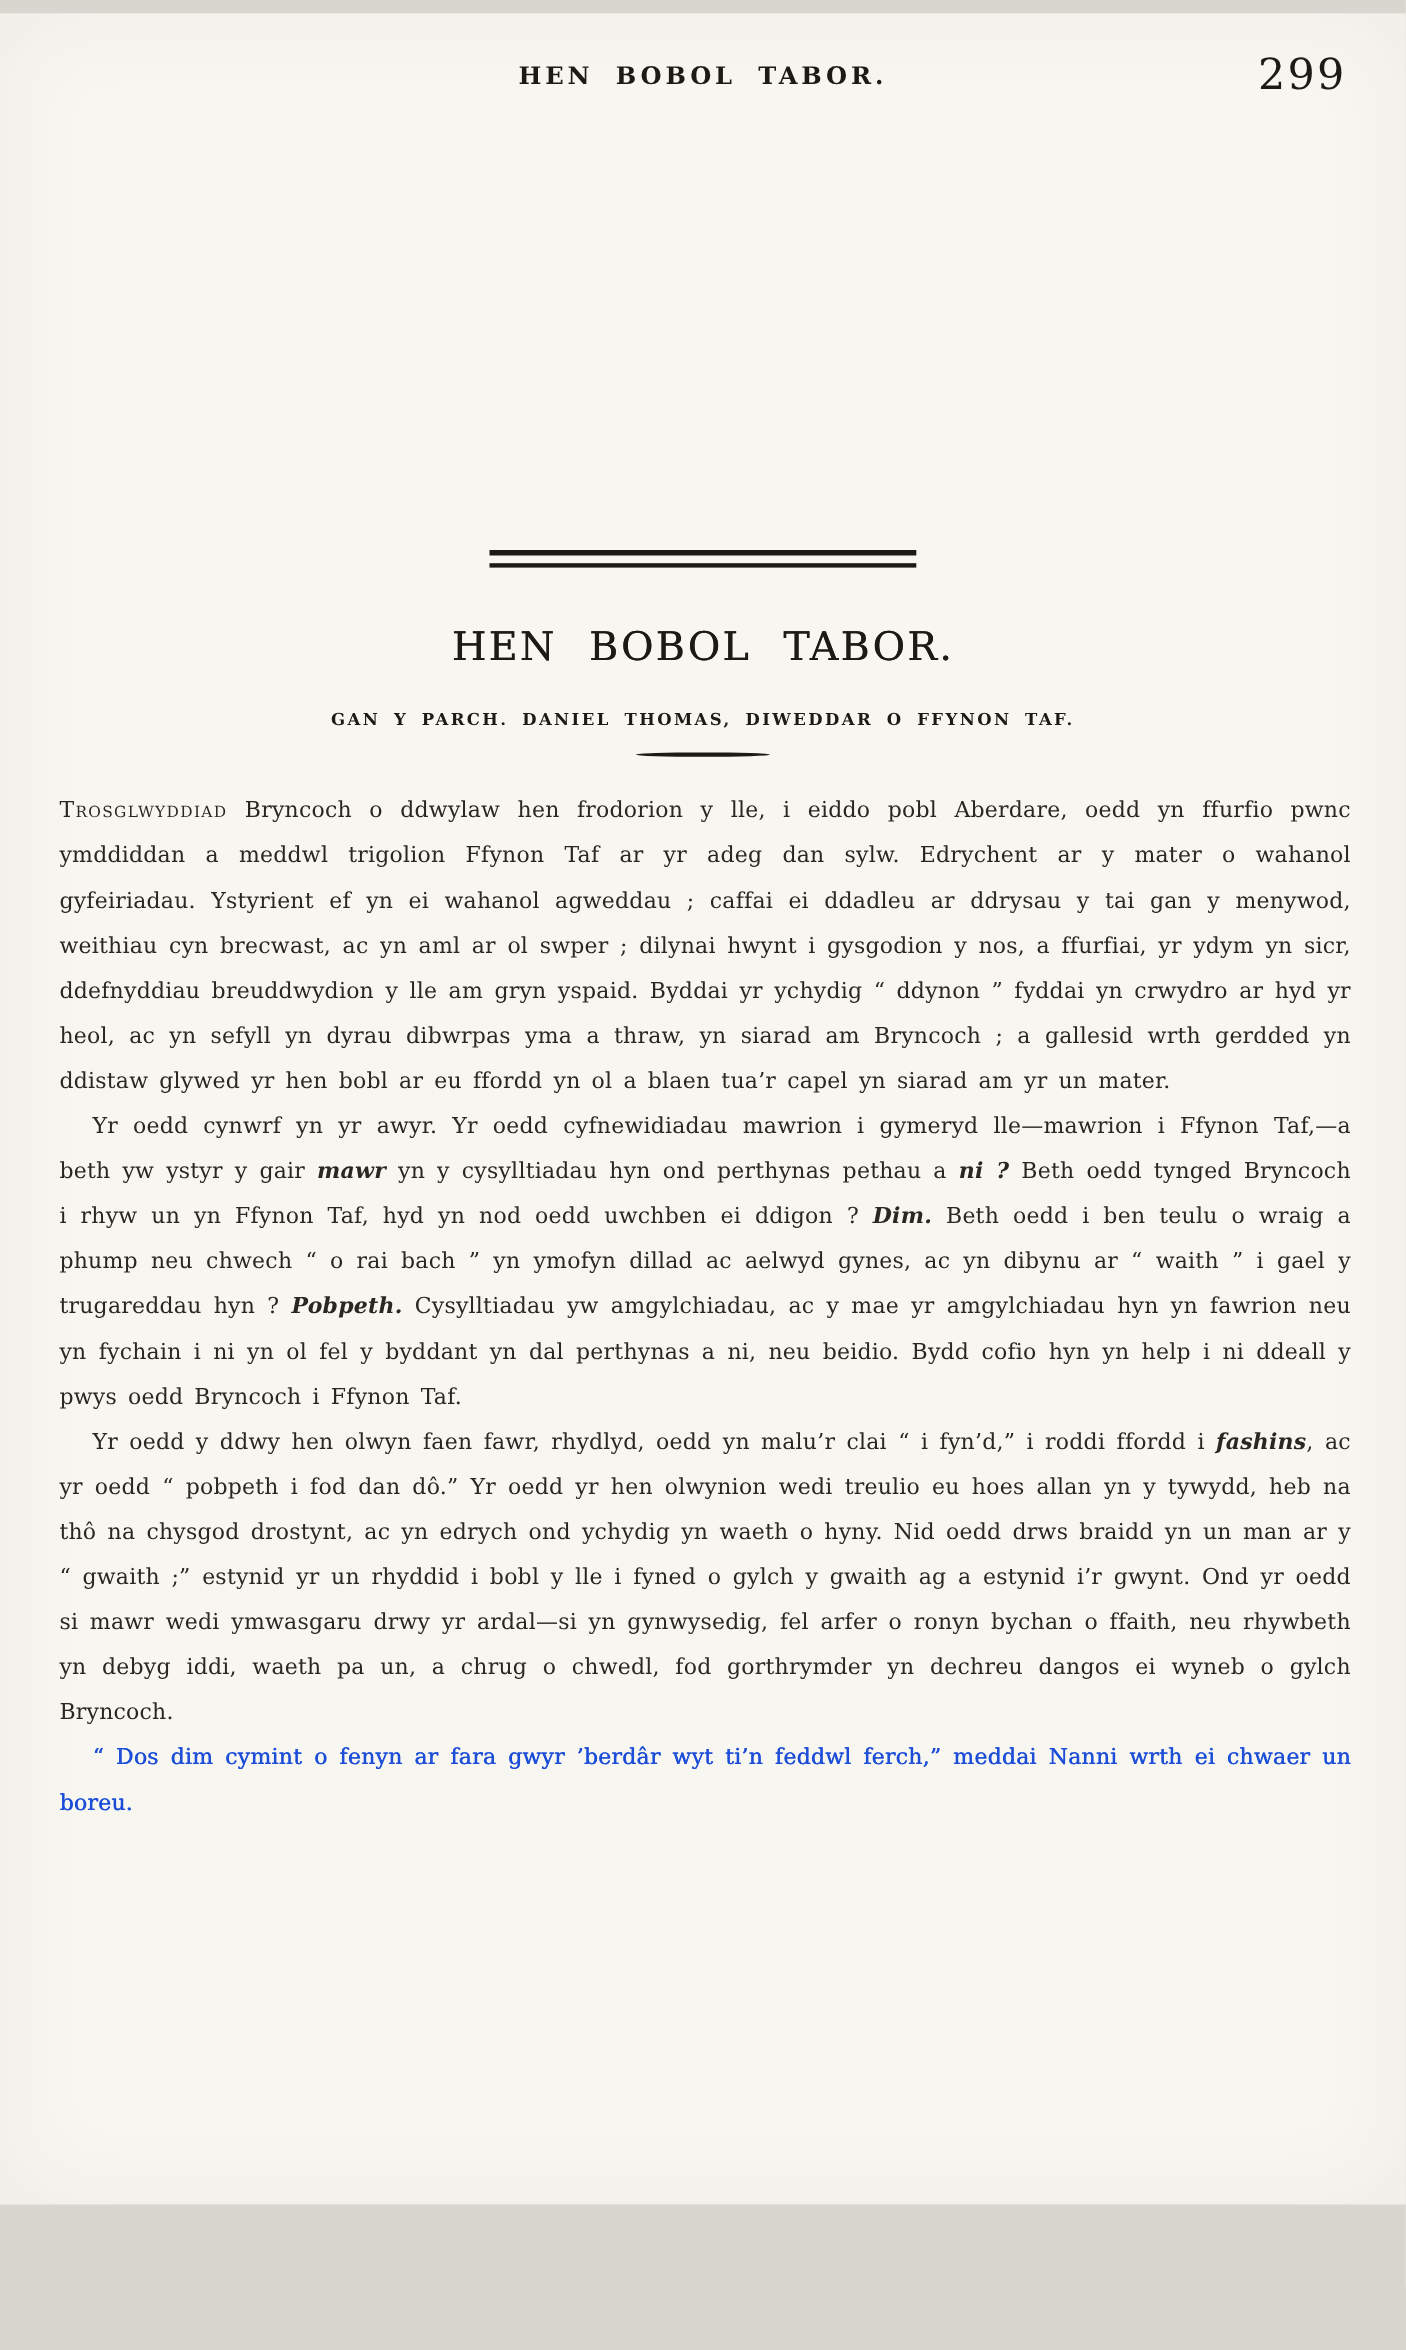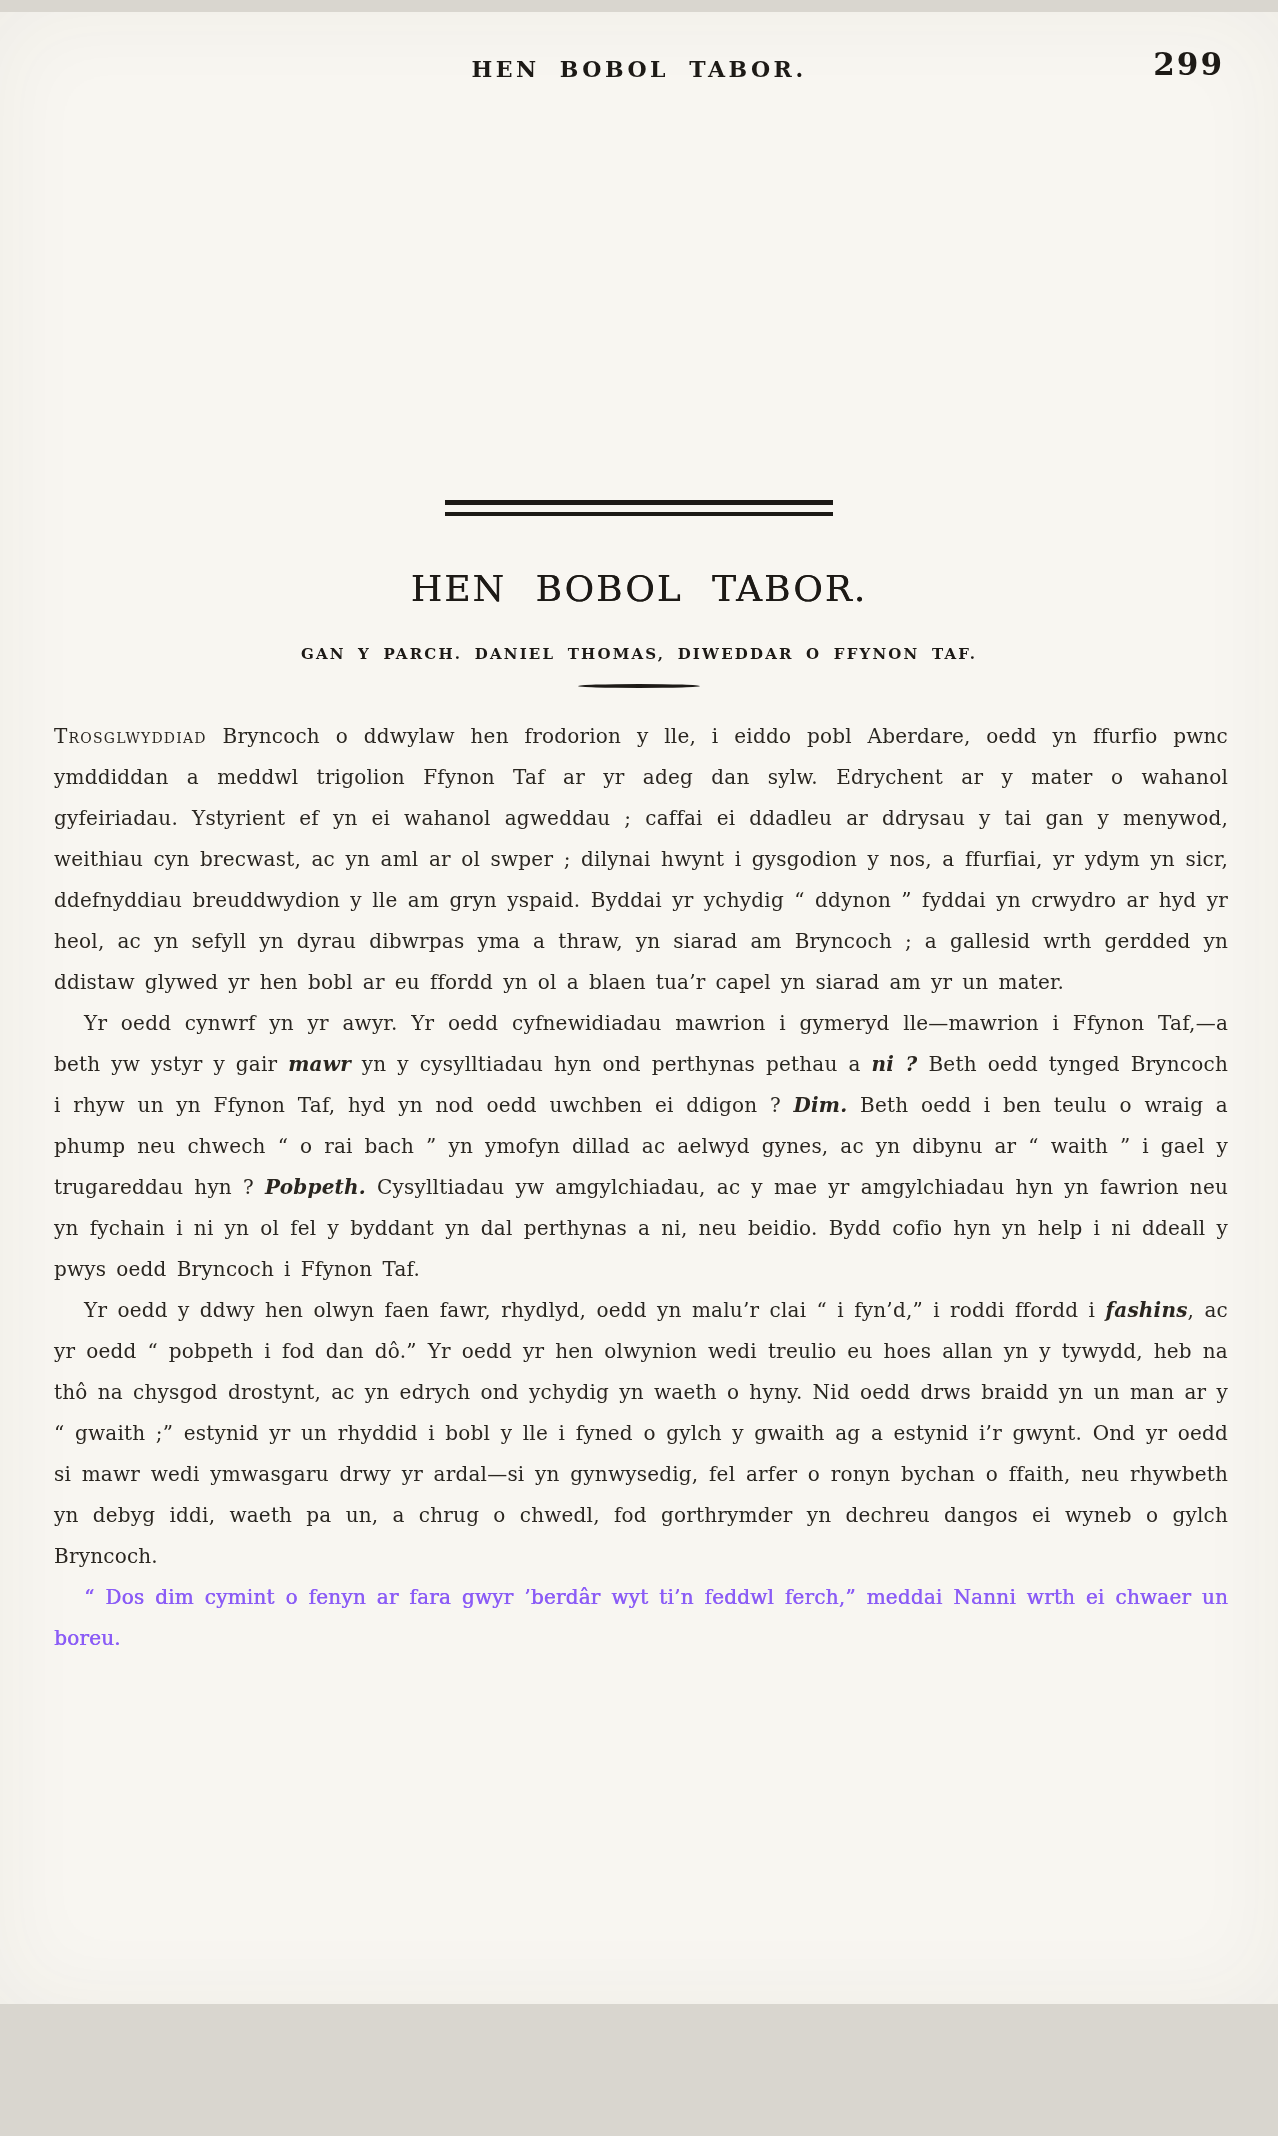--- a/index.html
+++ b/index.html
@@ -31,22 +31,22 @@
     font-weight: bold;
     font-size: 22px;
     letter-spacing: 3.5px;
     word-spacing: 9px;
     color: var(--heading_ink, #1d1a16);
   }
   .page-number {
     position: absolute;
     top: 34px;
     right: 54px;
-    font-weight: bold;
-    font-size: 31px;
+    font-weight: normal;
+    font-size: 39px;
     letter-spacing: 2px;
     color: var(--heading_ink, #1d1a16);
     text-align: right;
   }
 
   
   .double-rule {
     width: 388px;
     height: 7px;
     margin: 398px auto 0 auto;
@@ -87,21 +87,21 @@
     margin: 28px 50px 0 54px;
     font-size: 20px;
     line-height: 41px;
     letter-spacing: 0.2px;
     word-spacing: 3.5px;
     text-align: justify;
   }
   .body-text p { margin: 0; }
   .para.indent { text-indent: 30px; }
   .para.heavy {
-    color: #8b5cf6;
+    color: #1d4ed8;
     text-shadow: 0.45px 0 0 currentColor;
   }
   .seg-italic { font-style: italic; font-weight: bold; }
   .seg-smallcaps { font-variant-caps: small-caps; letter-spacing: 1.2px; }
 </style>
 </head>
 <body>
 
 <div class="page">
 

